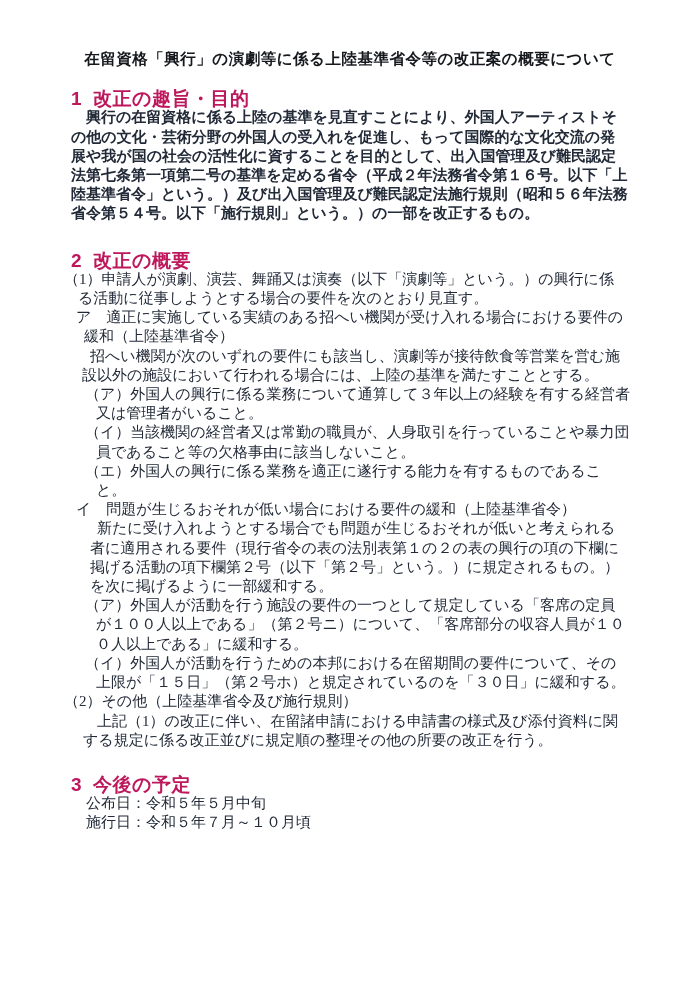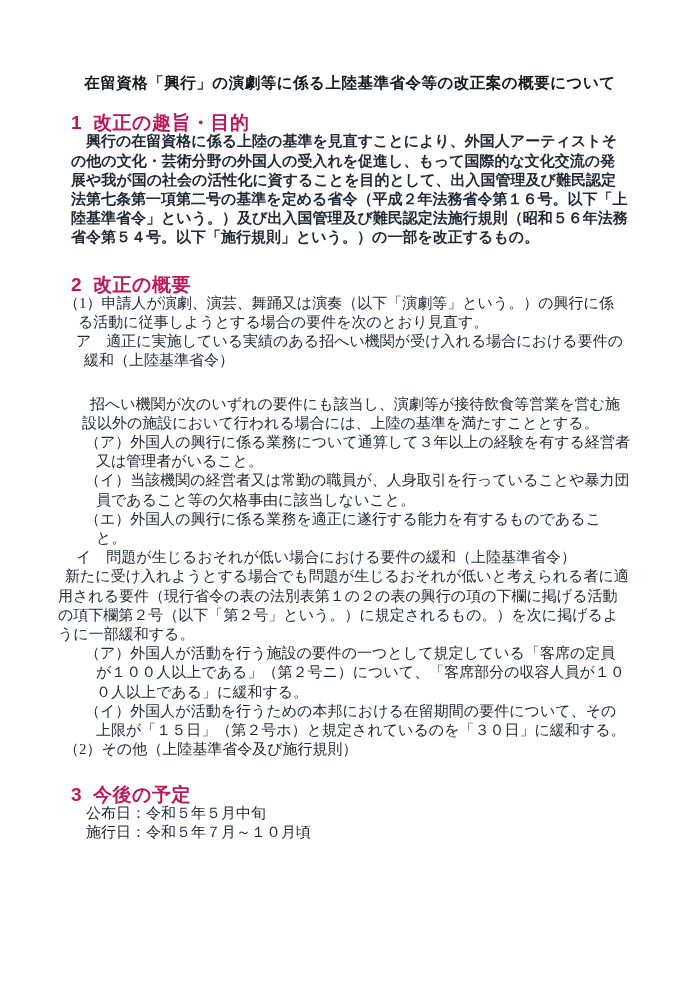--- a/index.html
+++ b/index.html
@@ -4,43 +4,43 @@
 <style>
   html,body{margin:0;padding:0;}
   body{
     width:700px;height:998px;background:#ffffff;
     font-family:"Liberation Serif","DejaVu Serif",serif;
     font-size:15px;line-height:19.2px;color:#222a38;
     -webkit-font-smoothing:antialiased;
   }
   .page{
     position:relative;width:700px;height:998px;
-    padding-top:73px;box-sizing:border-box;overflow:hidden;
+    padding-top:49px;box-sizing:border-box;overflow:hidden;
   }
   .doc-title{
     text-align:center;
     font-family:"Liberation Sans","DejaVu Sans",sans-serif;
     font-weight:bold;font-size:15.5px;color:#15181c;
     margin:0 40px 21px 40px;letter-spacing:0.5px;
   }
   .sec-head{
     margin-left:71px;margin-right:60px;
     font-family:"Liberation Sans","DejaVu Sans",sans-serif;
     font-weight:bold;font-size:19px;color:#be185d;
     letter-spacing:0.5px;
   }
   .sec-head .sec-num{display:inline-block;min-width:22px;}
   .p-sec1{margin:0 70px 0 71px;text-indent:15px;font-weight:bold;}
   .gap-before{margin-top:27px;}
   .gap-before-lg{margin-top:25px;}
   .item-num{margin-left:64px;margin-right:72px;padding-left:14px;text-indent:-14px;}
   .sub-kana{margin-left:76px;margin-right:72px;padding-left:8px;text-indent:-8px;}
-  .kana-para{margin-left:82px;margin-right:72px;text-indent:8px;margin-top:24px;}
+  .kana-para{margin-left:82px;margin-right:72px;text-indent:8px;}
   .paren-item{margin-left:85px;margin-right:70px;padding-left:11px;text-indent:-11px;}
-  .kana-para2{margin-left:58px;margin-right:70px;text-indent:7px;}
+  .kana-para2{margin-left:90px;margin-right:70px;text-indent:7px;}
   .num-para{margin-left:83px;margin-right:72px;text-indent:14px;}
   .date-line{margin-left:86px;margin-right:70px;}
   .block{word-break:break-all;}
 </style>
 </head>
 <body>
 
 <div class="page">
 
   <div class="doc-title block">在留資格「興行」の演劇等に係る上陸基準省令等の改正案の概要について</div>
@@ -63,20 +63,21 @@
   <div class="paren-item block">（イ）当該機関の経営者又は常勤の職員が、人身取引を行っていることや暴力団員であること等の欠格事由に該当しないこと。</div>
   <div class="paren-item block">（エ）外国人の興行に係る業務を適正に遂行する能力を有するものであること。</div>
 
   <div class="sub-kana block">イ　問題が生じるおそれが低い場合における要件の緩和（上陸基準省令）</div>
   <div class="kana-para2 block">新たに受け入れようとする場合でも問題が生じるおそれが低いと考えられる者に適用される要件（現行省令の表の法別表第１の２の表の興行の項の下欄に掲げる活動の項下欄第２号（以下「第２号」という。）に規定されるもの。）を次に掲げるように一部緩和する。</div>
 
   <div class="paren-item block">（ア）外国人が活動を行う施設の要件の一つとして規定している「客席の定員が１００人以上である」（第２号ニ）について、「客席部分の収容人員が１００人以上である」に緩和する。</div>
   <div class="paren-item block">（イ）外国人が活動を行うための本邦における在留期間の要件について、その上限が「１５日」（第２号ホ）と規定されているのを「３０日」に緩和する。</div>
 
   <div class="item-num block">（2）その他（上陸基準省令及び施行規則）</div>
+  <div class="num-para block">上記（1）の改正に伴い、在留諸申請における申請書の様式及び添付資料に関する規定に係る改正並びに規定順の整理その他の所要の改正を行う。</div>
 
   <div class="sec-head gap-before-lg">
     <span class="sec-num">3</span><span>今後の予定</span>
   </div>
   <div class="date-line block">公布日：令和５年５月中旬</div>
   <div class="date-line block">施行日：令和５年７月～１０月頃</div>
 
 </div>
 
 </body></html>

